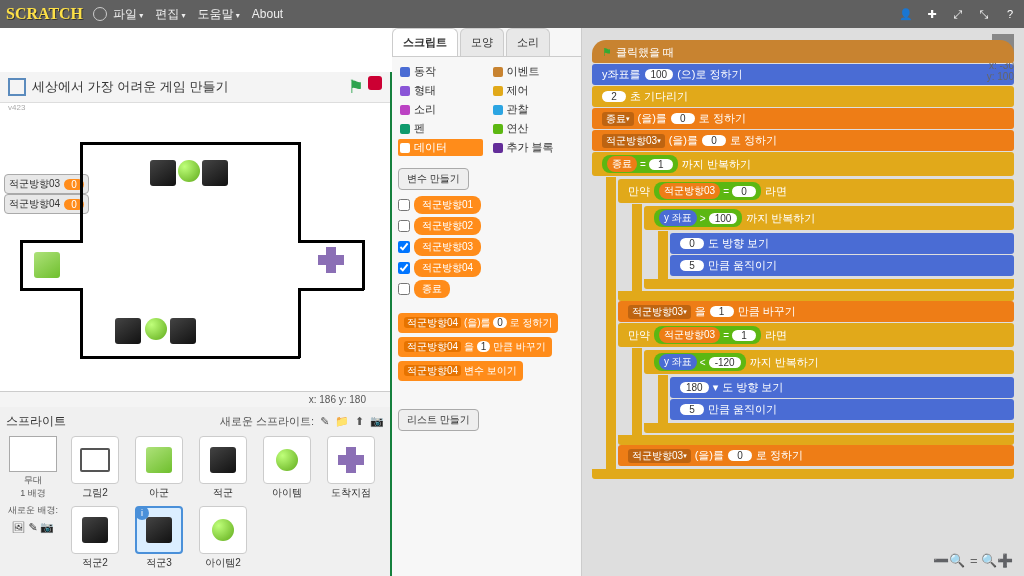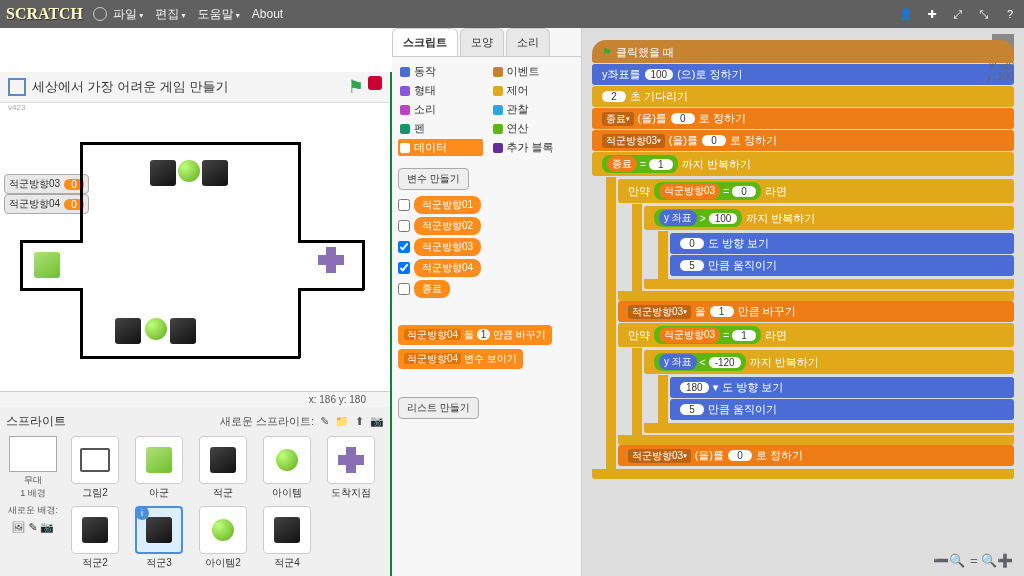--- a/index.html
+++ b/index.html
@@ -1,18 +1,18 @@
 <!DOCTYPE html>
 <html><head>
 <meta charset="utf-8">
 <style>
 * { margin: 0; padding: 0; box-sizing: border-box; font-family: sans-serif; }
 body { background: #fff; font-size: 11px; color: #333; overflow: hidden; }
 .topbar { background: #606060; height: 28px; display: flex; align-items: center; padding: 0 6px; color: #fff; }
-.logo { font-weight: bold; color: #fef9c3; font-size: 16px; font-family: "Comic Sans MS", cursive; margin-right: 10px; text-shadow: 1px 1px #333; }
+.logo { font-weight: bold; color: #fde047; font-size: 16px; font-family: "Comic Sans MS", cursive; margin-right: 10px; text-shadow: 1px 1px #333; }
 .menubar { display: flex; gap: 12px; align-items: center; }
 .menuitem { color: #eee; font-size: 12px; cursor: pointer; }
 .menuitem::after { content: " ▾"; font-size: 8px; }
 .globe { width: 14px; height: 14px; border: 1px solid #ccc; border-radius: 50%; display: inline-block; margin-right: 6px; position: relative; }
 .right-icons { margin-left: auto; display: flex; gap: 10px; align-items: center; }
 .right-icons span { width: 16px; height: 16px; display: inline-flex; align-items: center; justify-content: center; color: #fff; cursor: pointer; }
 
 .main { display: flex; height: 548px; }
 .left { width: 392px; border-right: 2px solid #15803d; display: flex; flex-direction: column; margin-top: 44px; }
 .stage-header { display: flex; align-items: center; padding: 4px 8px; background: #f4f4f4; border-bottom: 1px solid #ddd; }
@@ -199,23 +199,20 @@
           <div class="sprite-thumb"><div class="thumb">
                 <div class="dark-box"></div>
               </div><span>적군2</span></div>
           <div class="sprite-thumb selected"><div class="thumb info-i">
                 <span class="info-badge">i</span>
                 <div class="dark-box"></div>
               </div><span>적군3</span></div>
           <div class="sprite-thumb"><div class="thumb">
                 <div class="green-ball"></div>
               </div><span>아이템2</span></div>
-          <div class="sprite-thumb"><div class="thumb">
-                <div class="dark-box"></div>
-              </div><span>적군4</span></div>
         </div>
       </div>
     </div>
   </div>
 
   <div class="middle">
     <div class="tabs">
       <div class="tab active">스크립트</div>
       <div class="tab">모양</div>
       <div class="tab">소리</div>
@@ -278,21 +275,21 @@
         </div>
       <div class="var-item">
           <input type="checkbox" class="var-checkbox" checked="" style="">
           <span class="var-name-block">적군방향04</span>
         </div>
       <div class="var-item">
           <input type="checkbox" class="var-checkbox" style="">
           <span class="var-name-block">종료</span>
         </div>
       <br>
-      <br>
+      <div class="palette-block"><span class="slot">적군방향04</span> <span>(을)를</span> <span class="num">0</span> <span>로 정하기</span></div><br>
       <div class="palette-block"><span class="slot">적군방향04</span> <span>을</span> <span class="num">1</span> <span>만큼 바꾸기</span></div><br>
       <div class="palette-block"><span class="slot">적군방향04</span> <span>변수 보이기</span></div><br>
       <br>
       <br>
       <div class="pal-button">리스트 만들기</div>
     </div>
   </div>
 
   <div class="right">
     <div class="coords-info">

